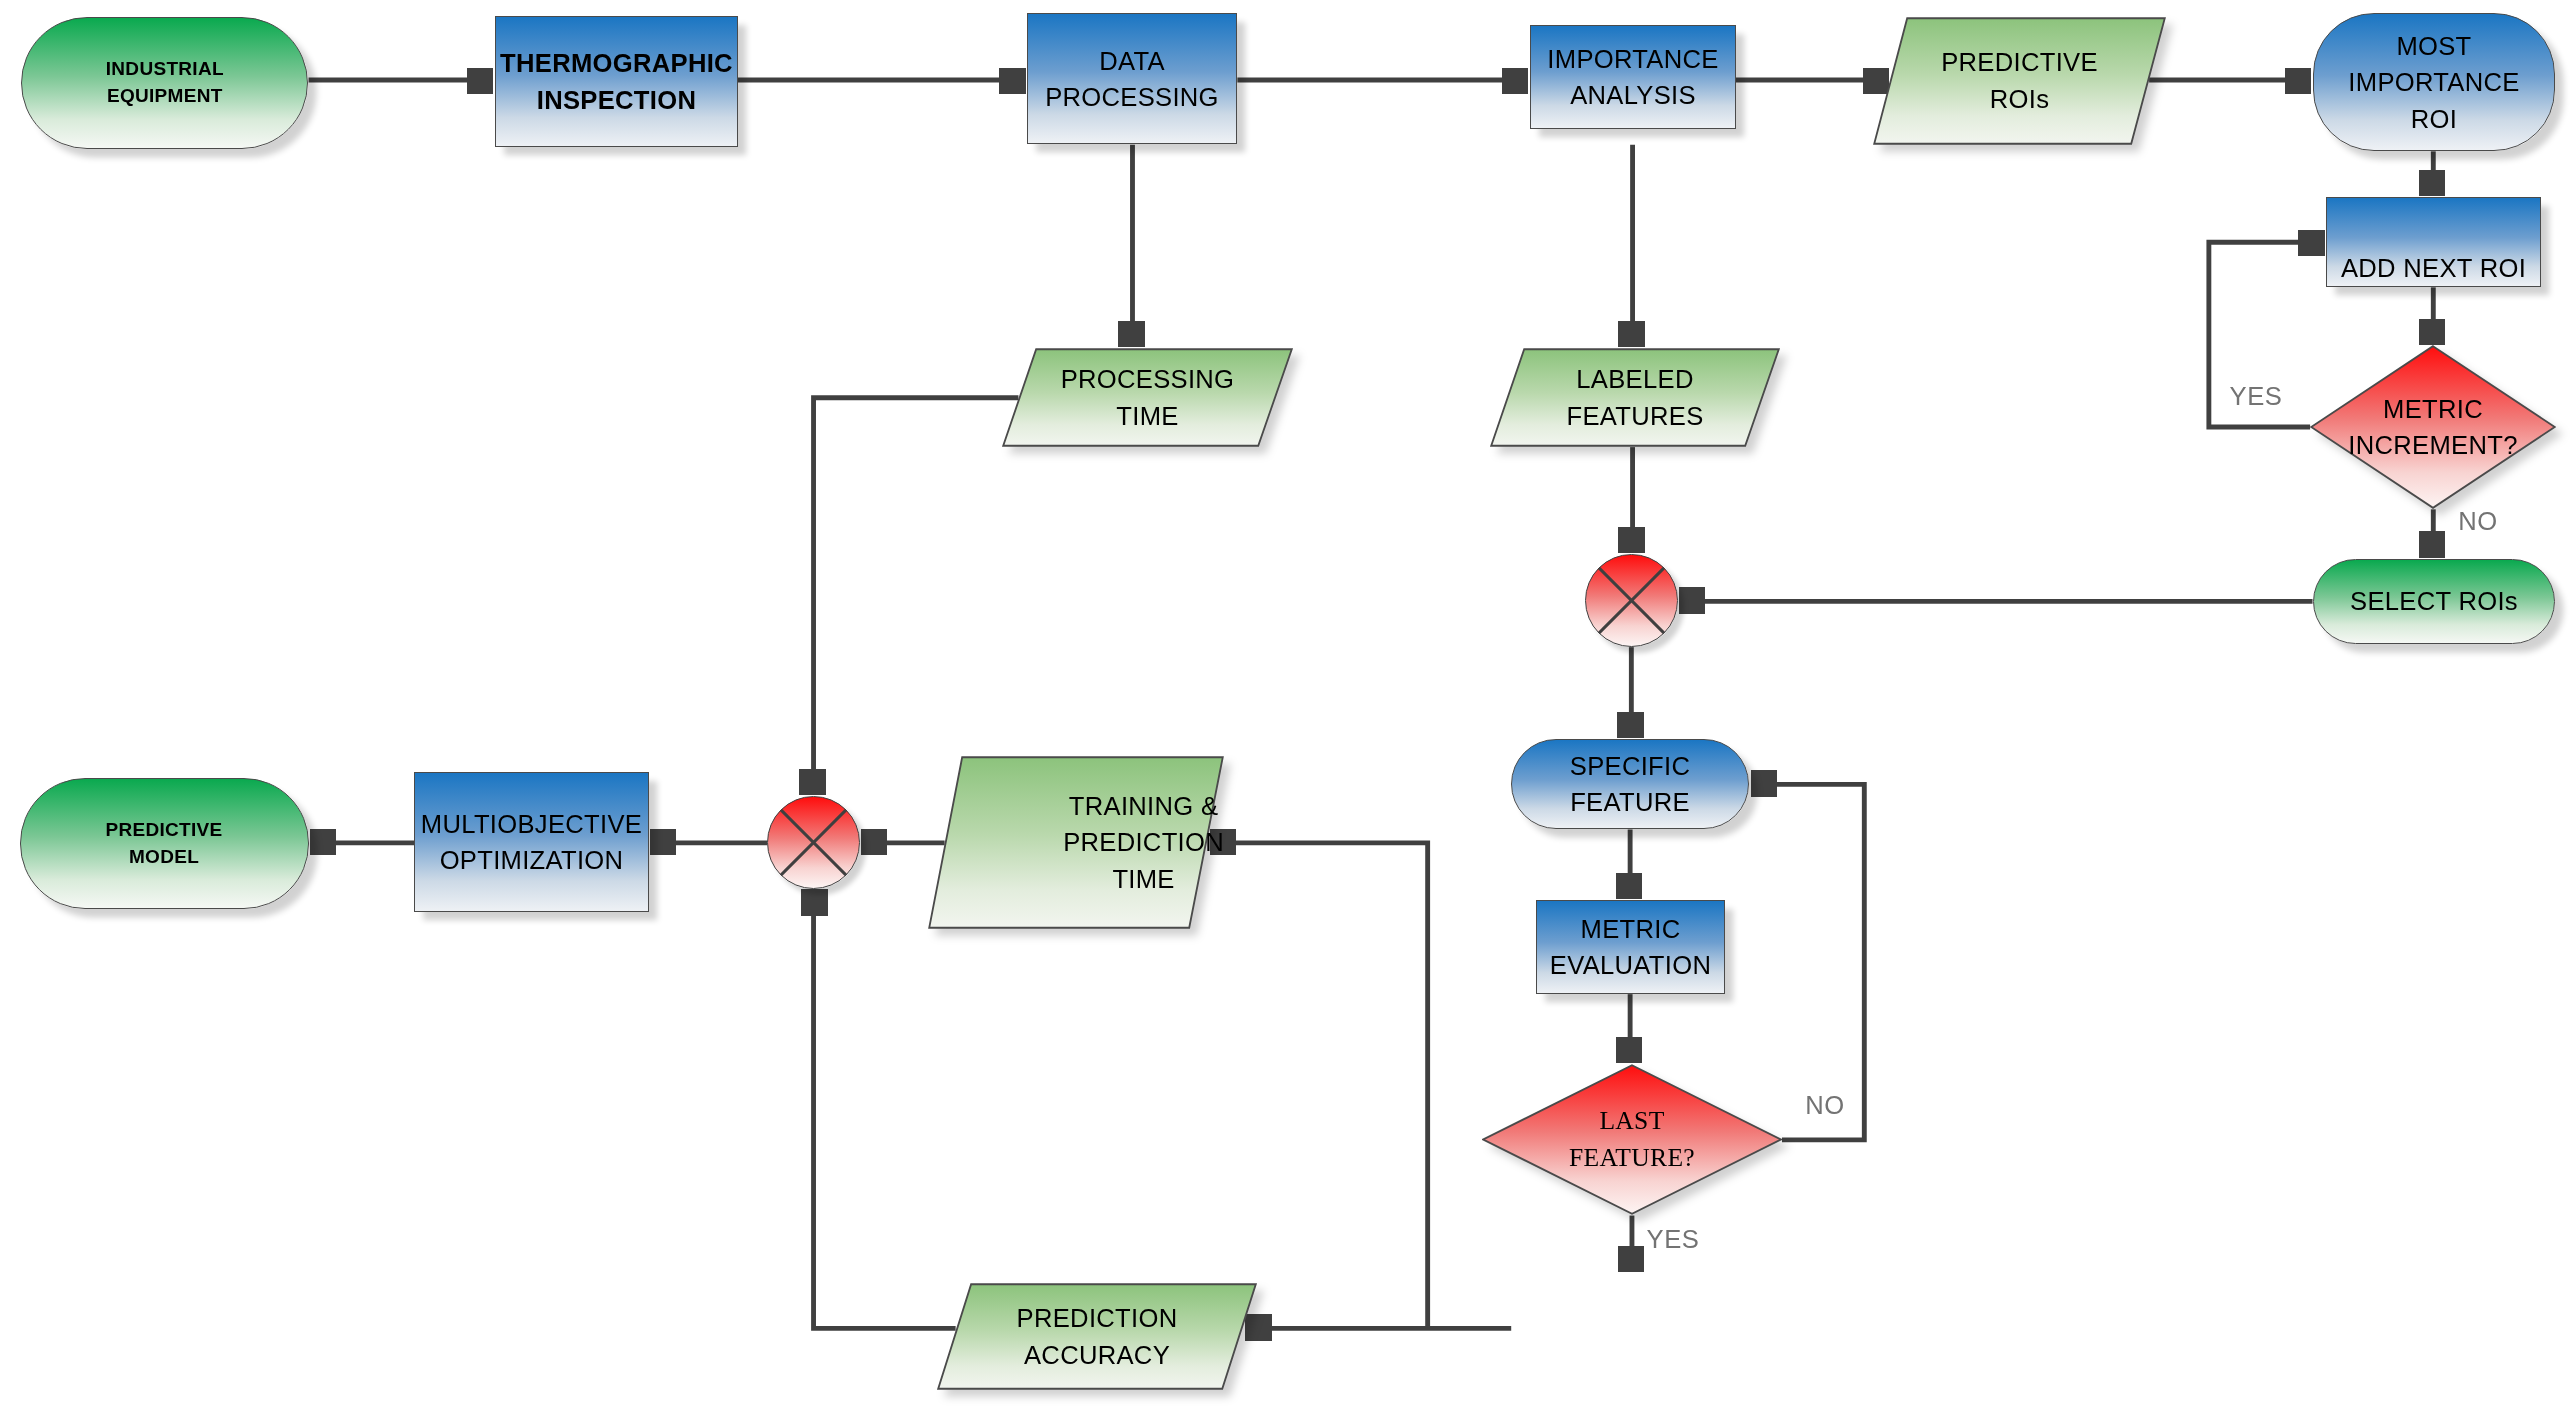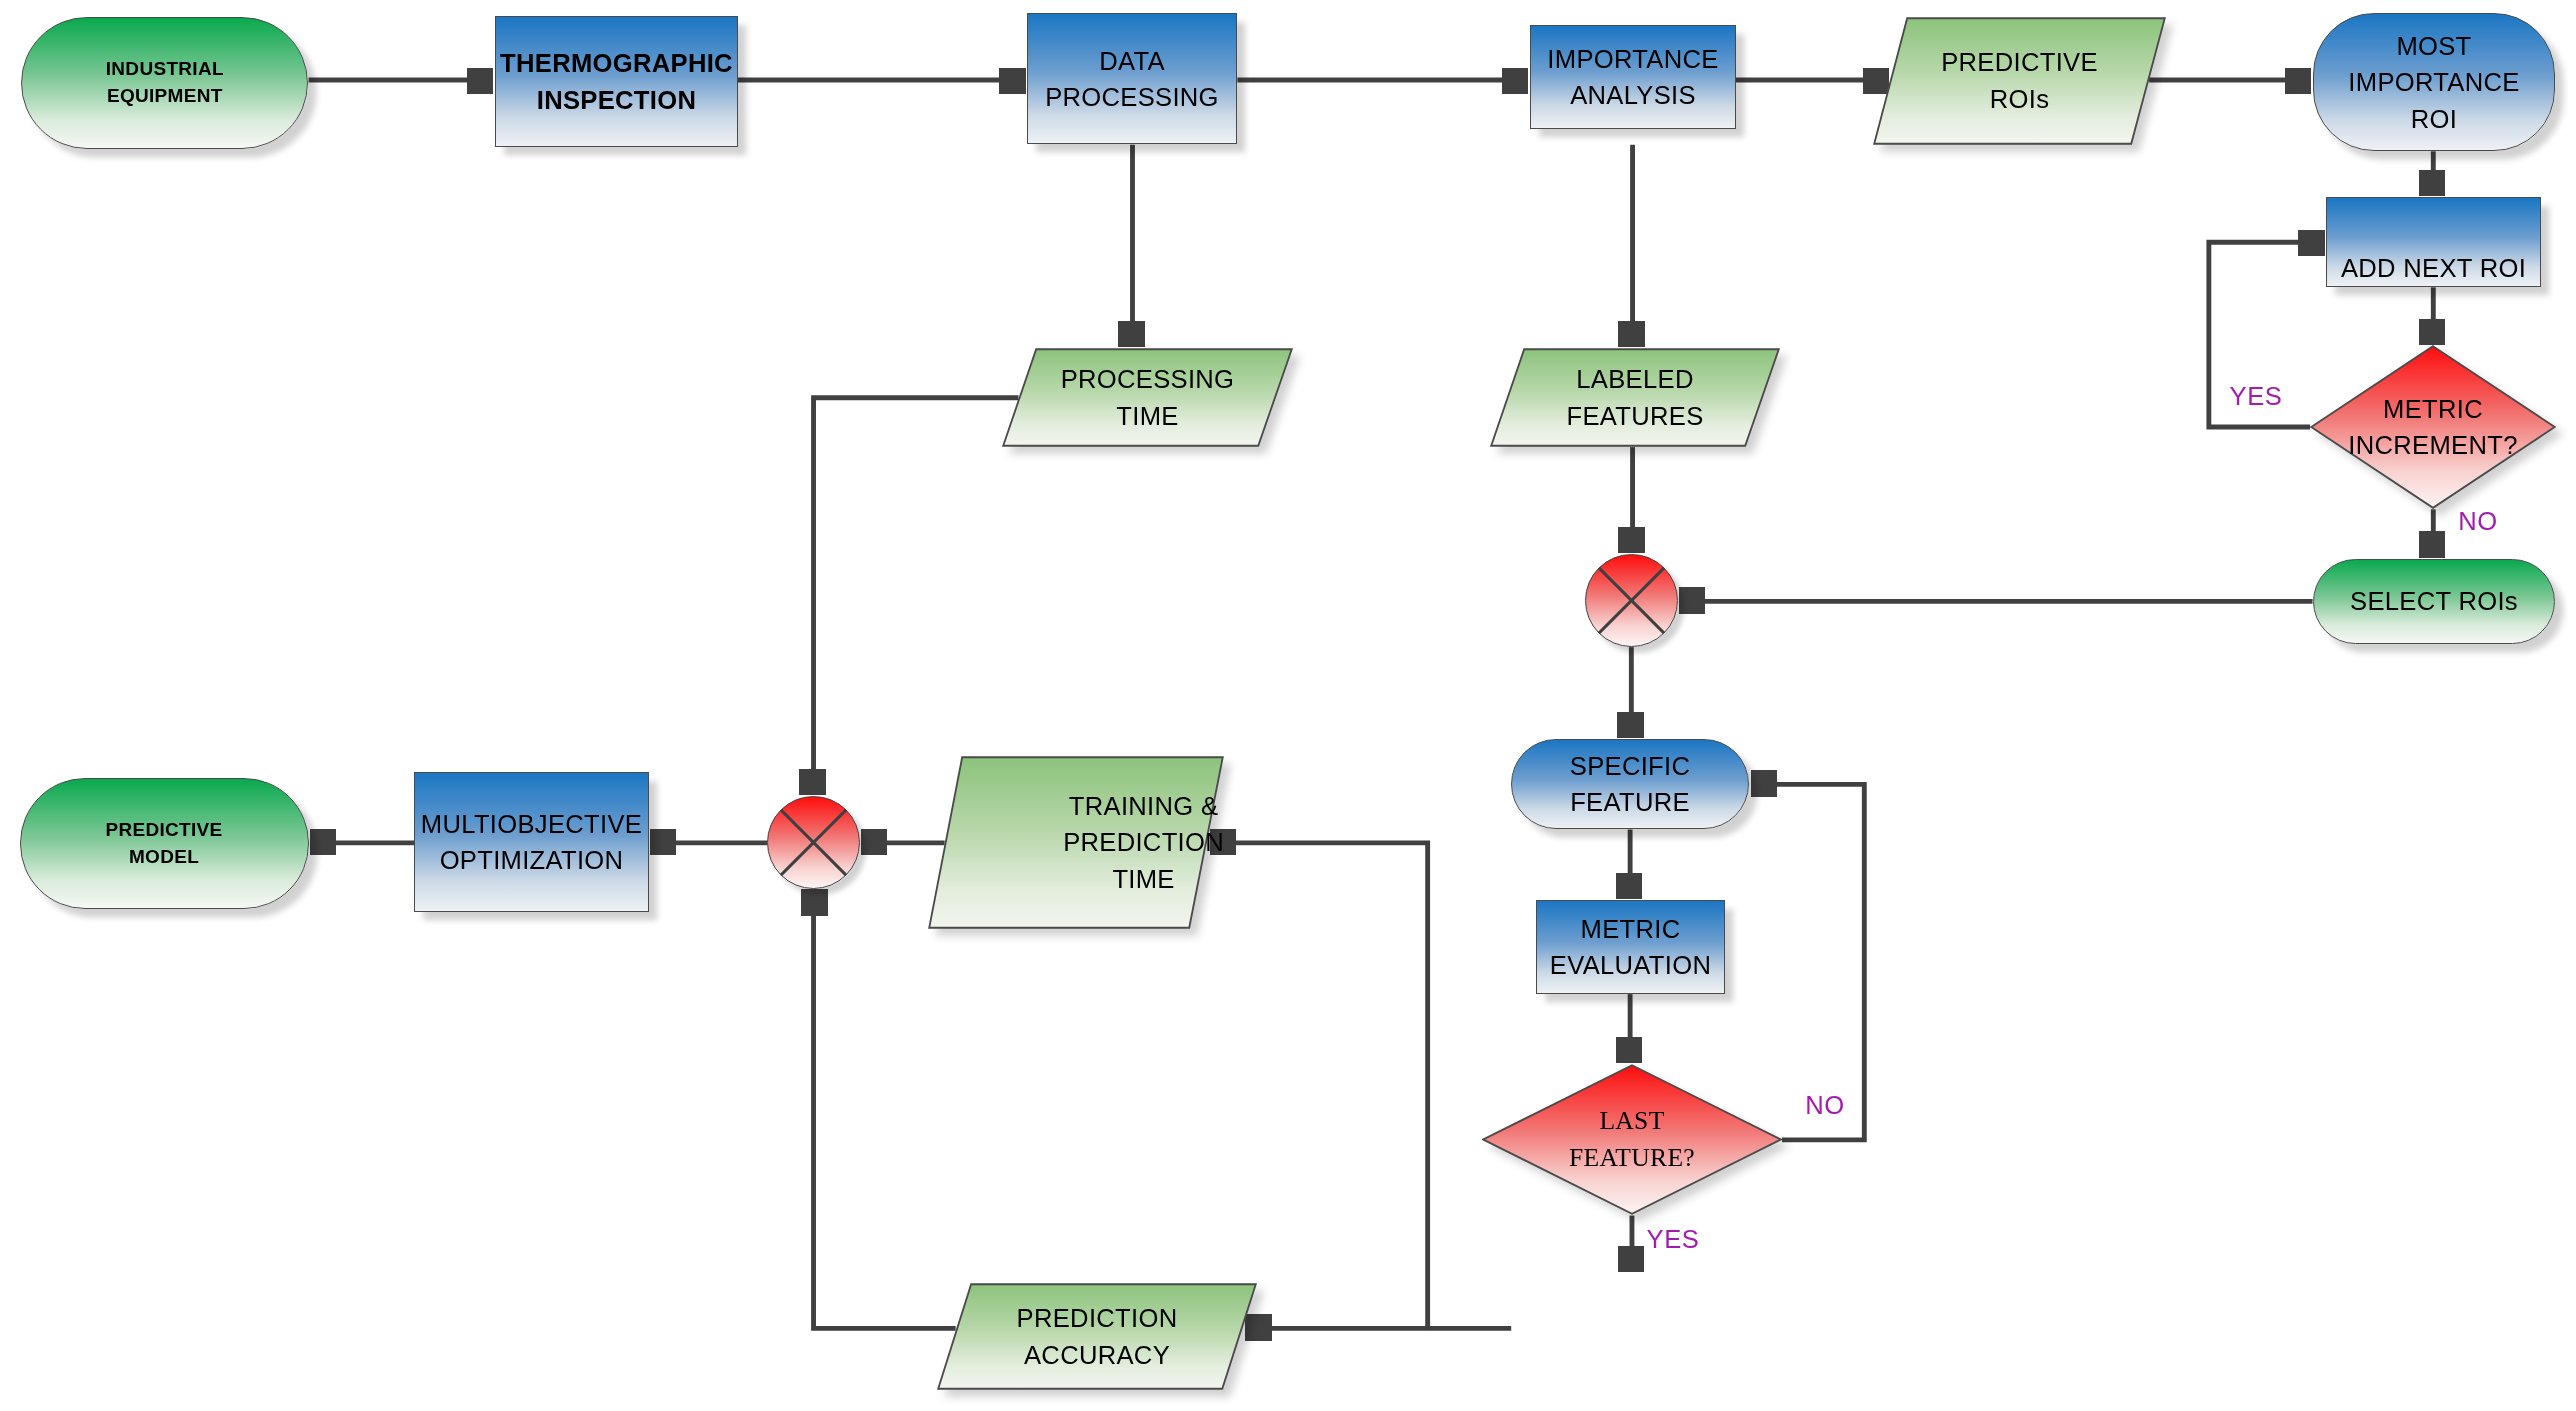--- a/index.html
+++ b/index.html
@@ -20,21 +20,21 @@
   .green-fill{background:linear-gradient(to bottom,#0aa94f 0%,#7cc795 45%,#d9ebda 78%,#f5f8f4 100%);}
   .red-fill{background:linear-gradient(to bottom,#ff0d0d 0%,#f17a78 45%,#f8d3d1 78%,#fdf4f3 100%);}
 
   .svgnode svg.shape{position:absolute;left:0;top:0;width:100%;height:100%;
        filter:drop-shadow(7.3px 7.3px 4.3px rgba(0,0,0,.18));}
 
   .junction{border:1.8px solid #3f3f3f;border-radius:50%;box-shadow:6.1px 6.1px 4.9px rgba(0,0,0,.18);}
   .junction svg{position:absolute;left:0;top:0;width:100%;height:100%;}
   .junction svg line{stroke:#3f3f3f;stroke-width:5;}
 
-  .elabel{position:absolute;z-index:4;transform:translate(-50%,-50%);font-size:25.6px;color:#a21caf;letter-spacing:0.6px;}
+  .elabel{position:absolute;z-index:4;transform:translate(-50%,-50%);font-size:25.6px;color:#737373;letter-spacing:0.6px;}
 
   .defsvg{position:absolute;width:0;height:0;}
 </style>
 </head>
 <body>
 
 <div id="canvas">
 
   <svg class="defsvg" aria-hidden="true">
     <defs>

